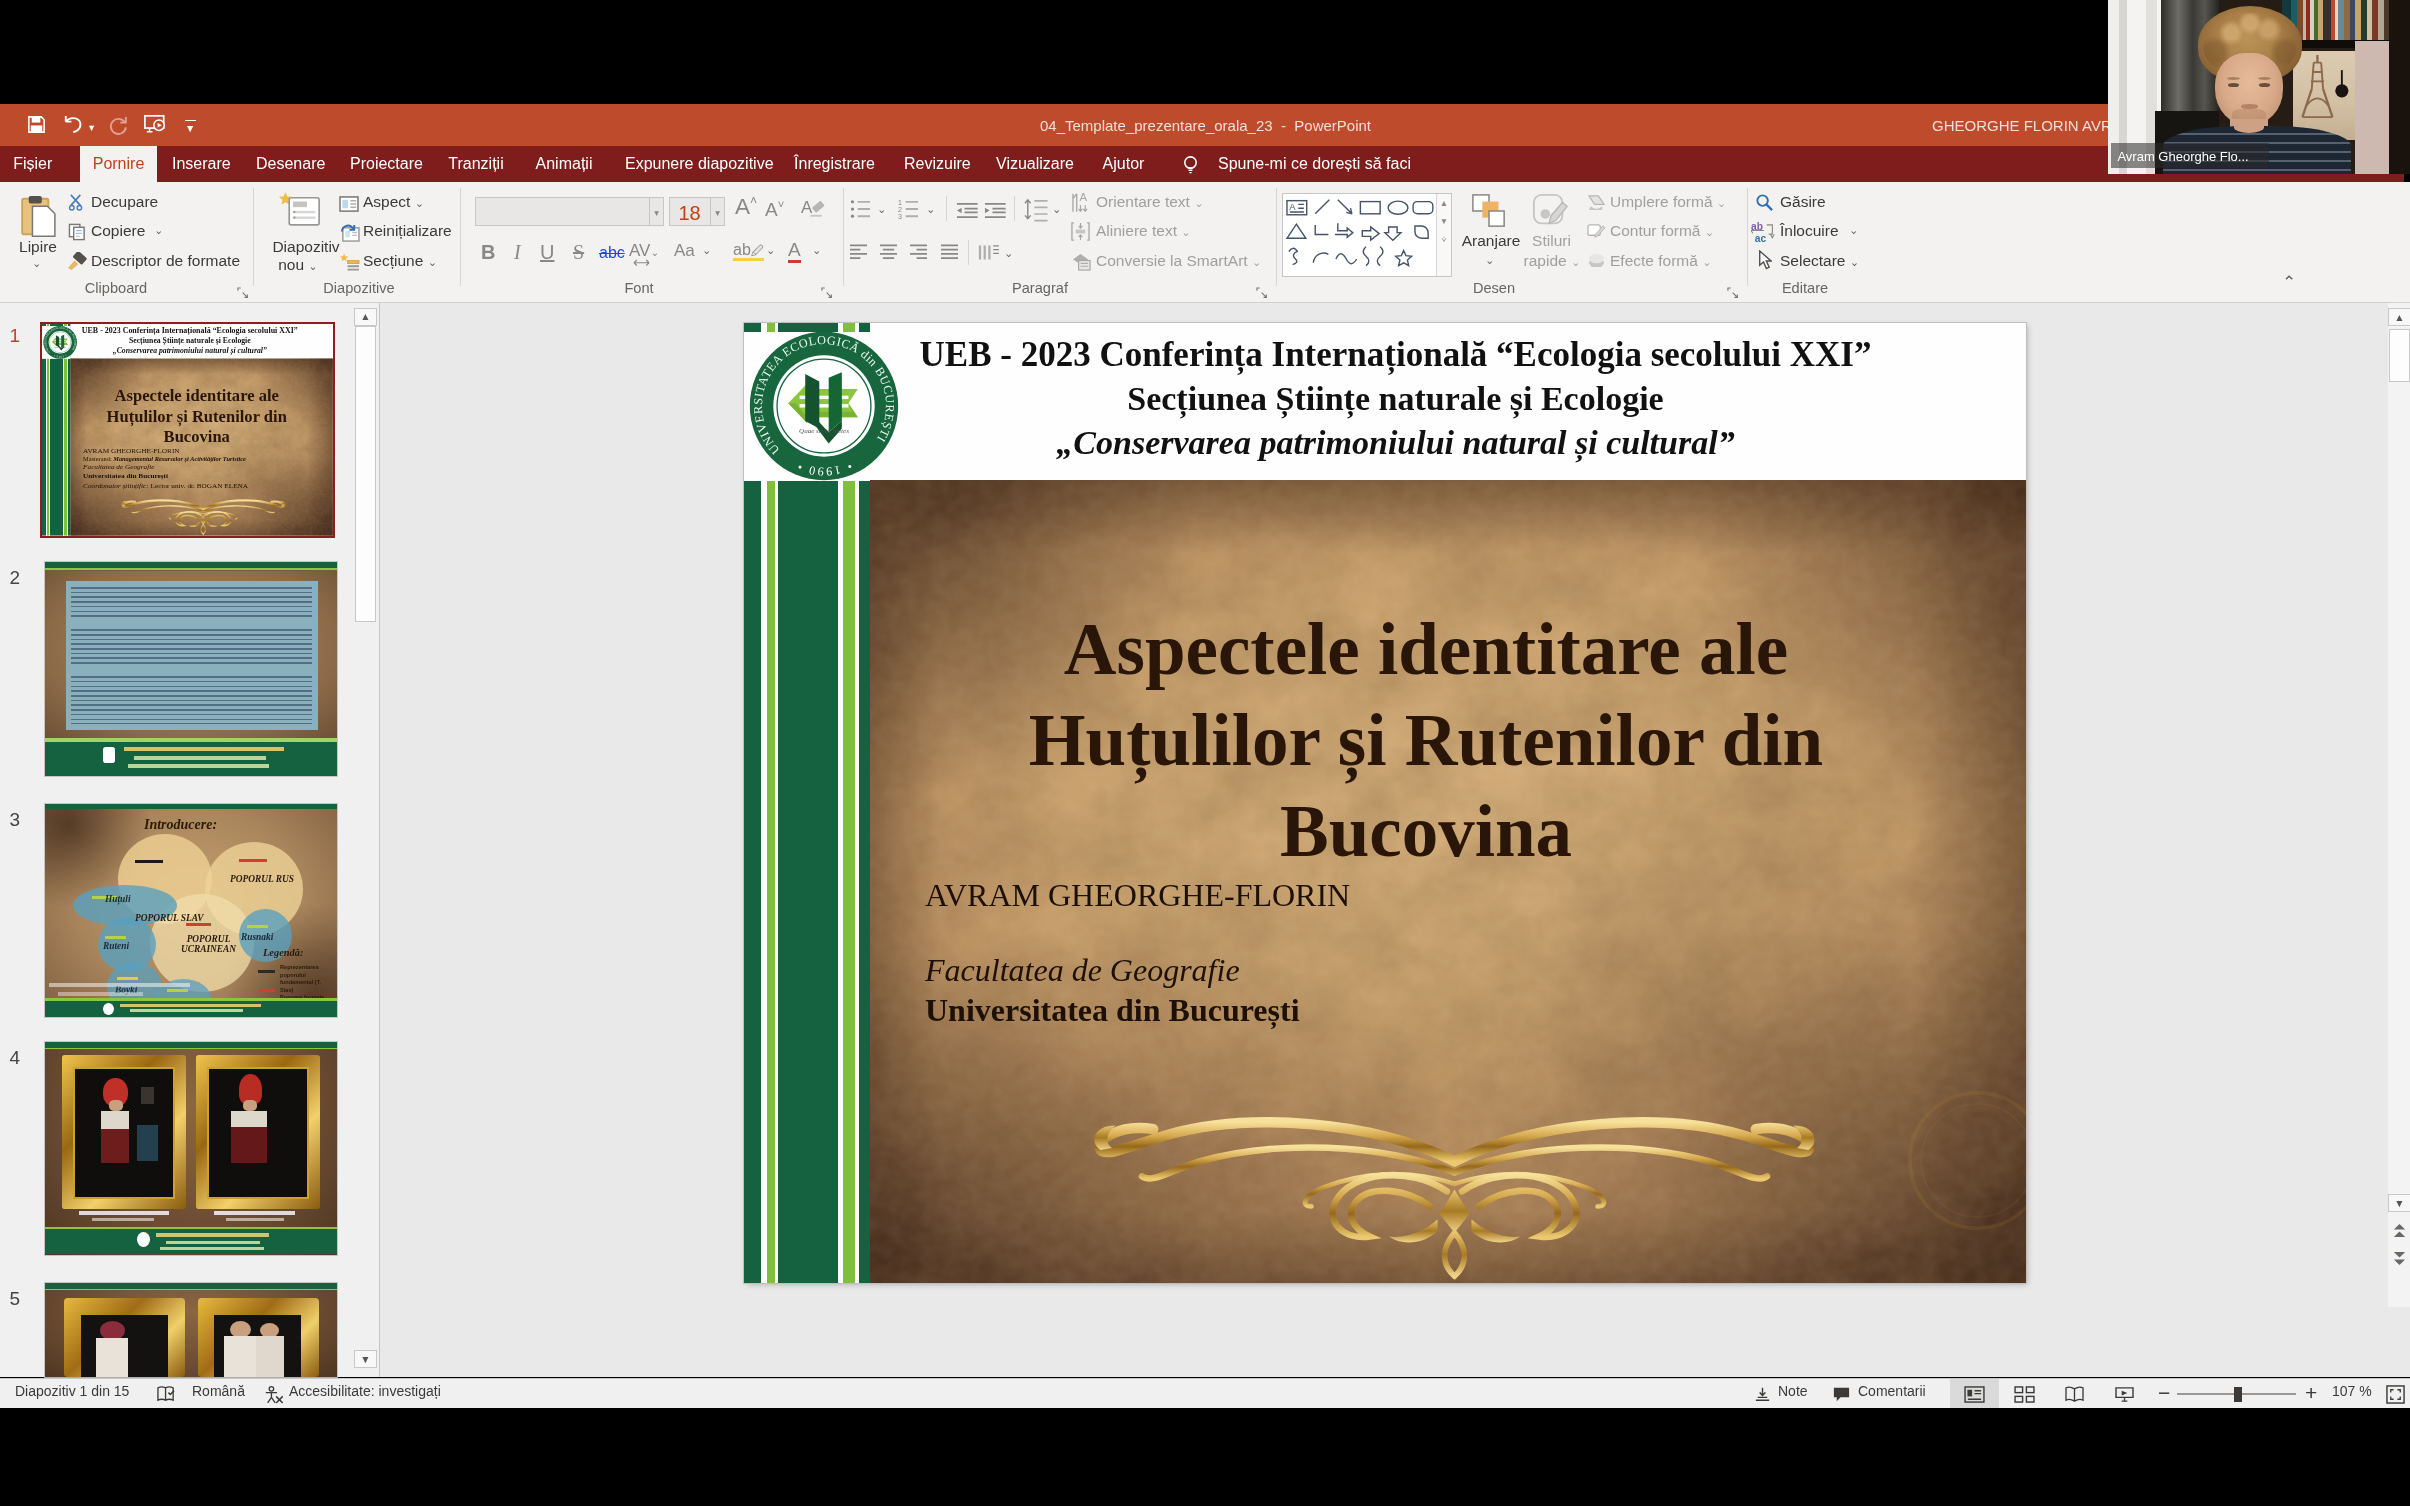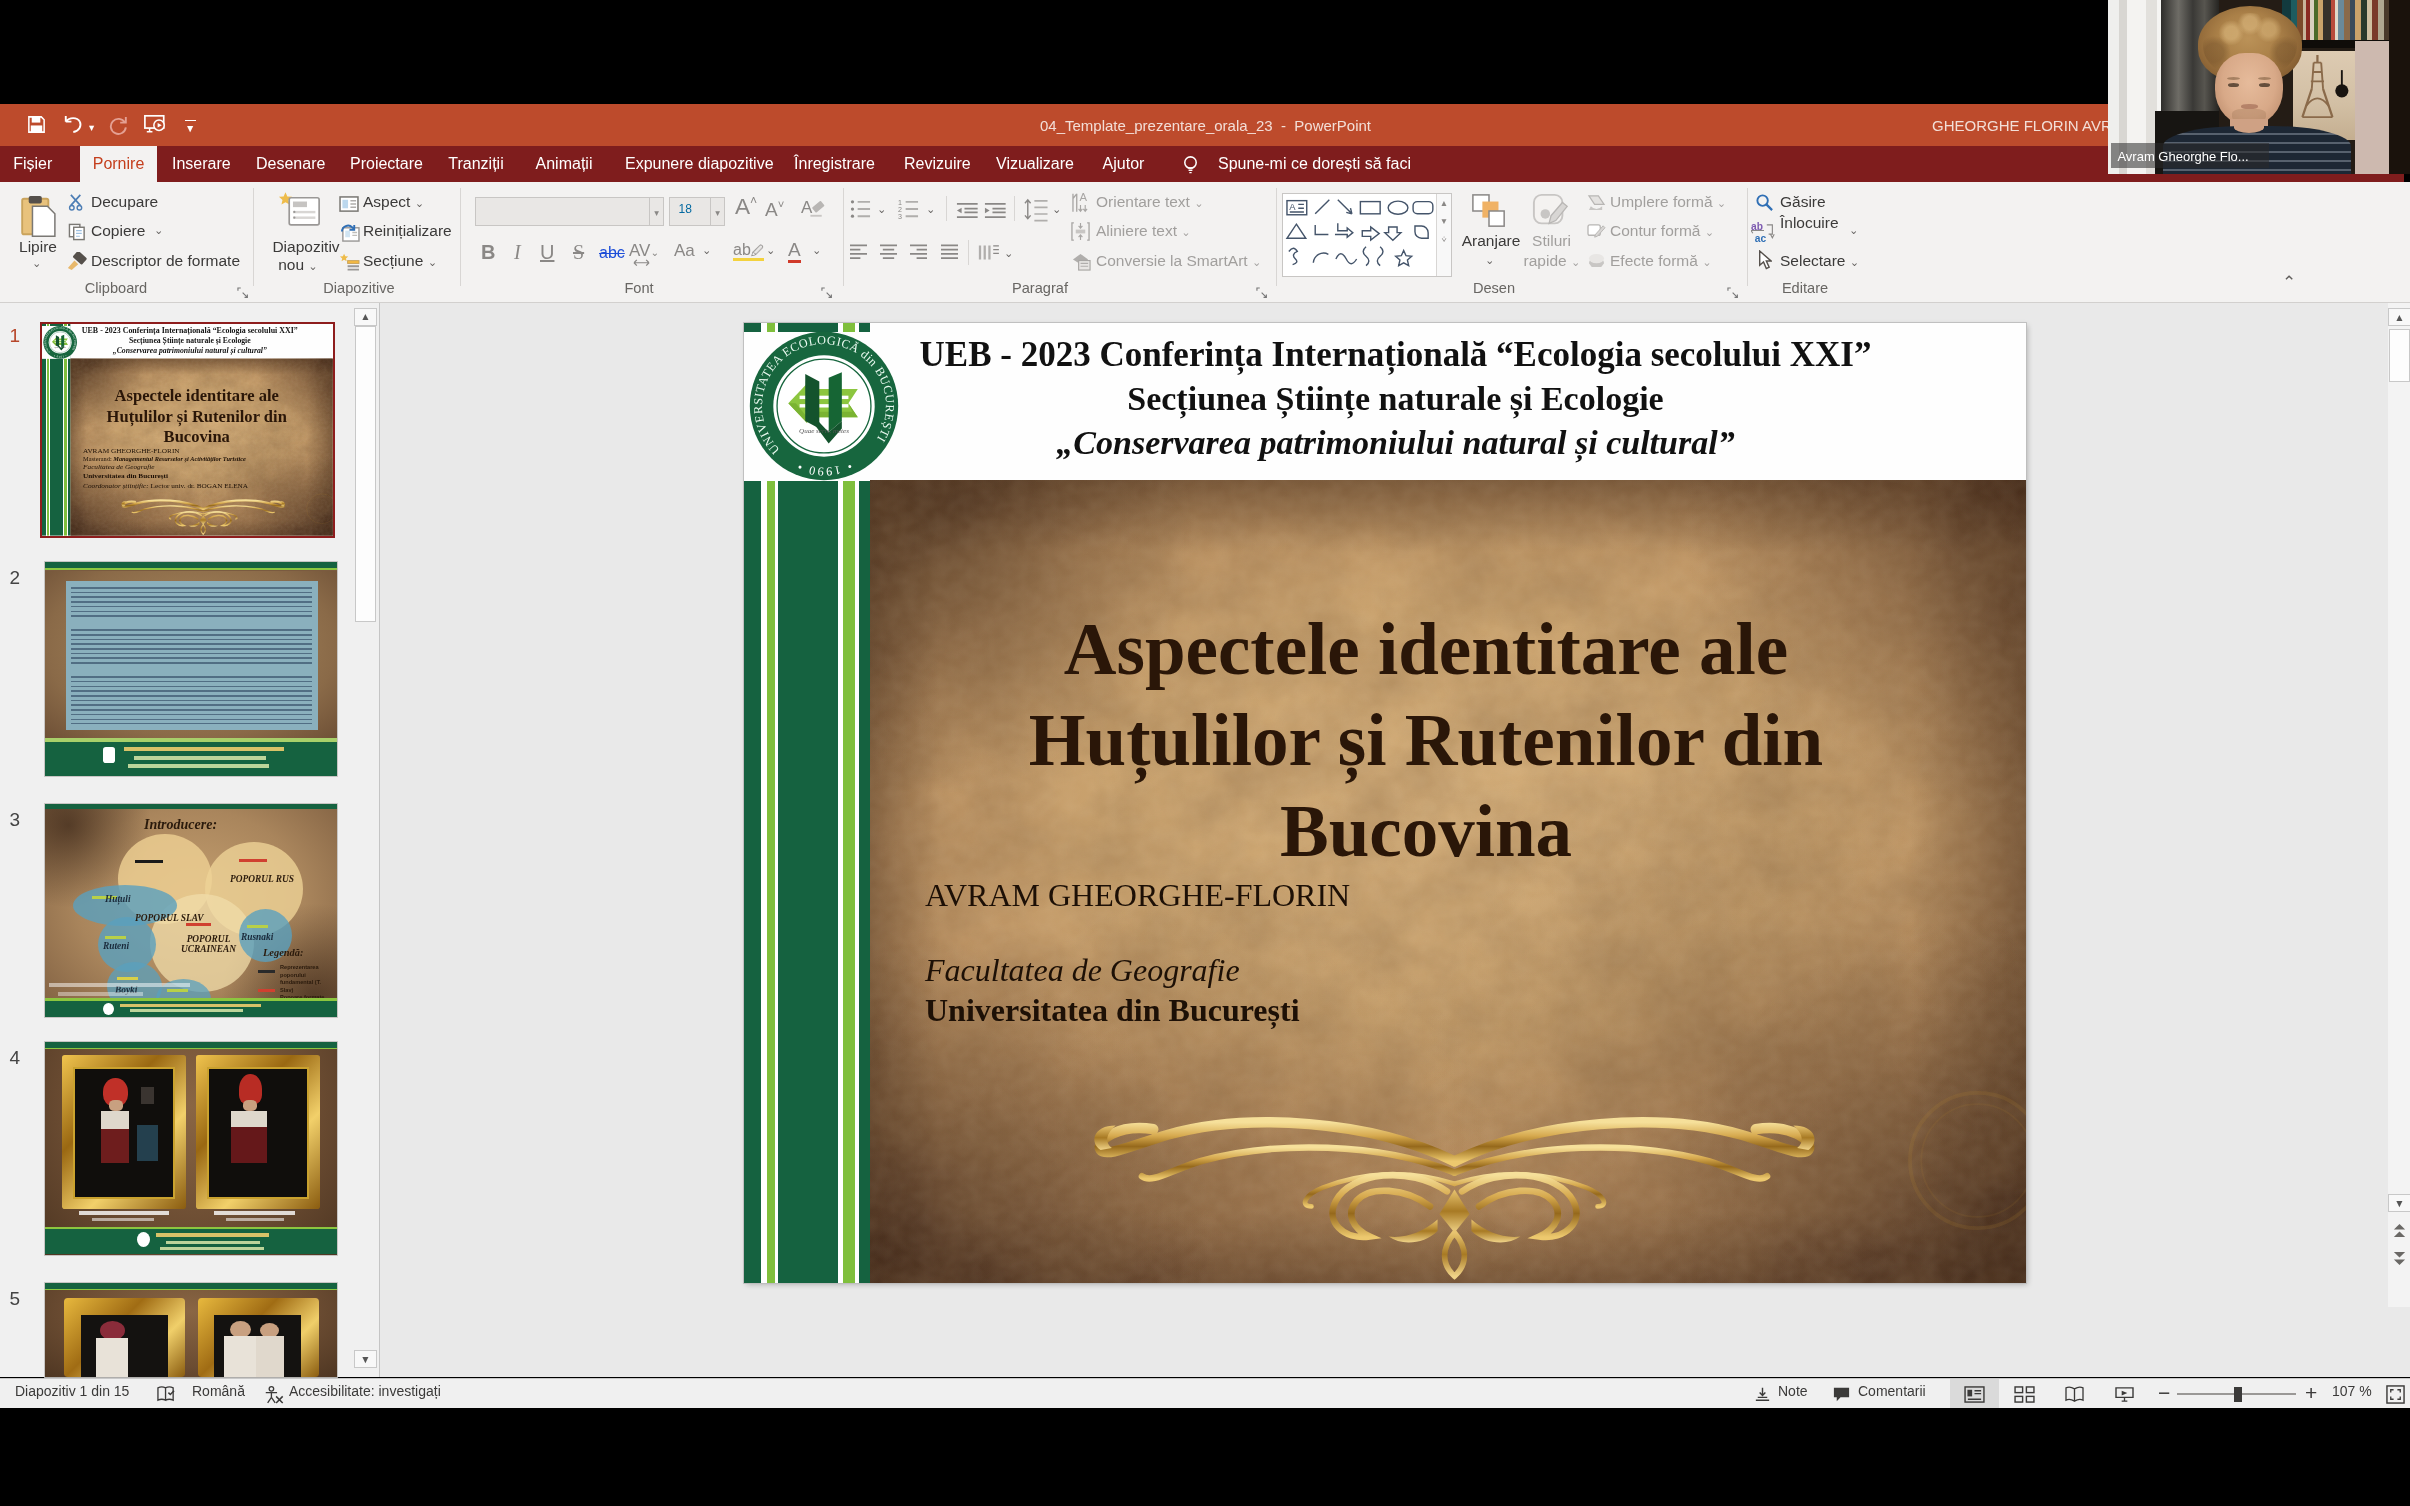--- a/index.html
+++ b/index.html
@@ -197,21 +197,21 @@
     <path d="M7,2 l1.4,3 3.4,.3 -2.6,2.3 .8,3.3 -3,-1.8 -3,1.8 .8,-3.3 L2.2,5.3 l3.4,-.3 z" fill="#eebc4a" transform="translate(-1,-1) scale(.9)"></path>
     <rect x="9" y="8" width="12" height="3" fill="#f4b942" stroke="#caa45c" stroke-width="1"></rect>
     <path d="M9,14 h12 M9,17.5 h12" stroke="#9a9896" stroke-width="2"></path>
   </svg>
   <div class="rtext" style="left:363px; top:70px;">Secțiune <span class="chev">⌄</span></div>
   <div class="glabel" style="left:298px; width:122px;">Diapozitive</div>
   <div class="gsep" style="left:460px;"></div>
 
   <div class="abs" style="left:475px; top:15px; width:175px; height:29px; background:#e9e7e5; border:0.9px solid #c8c6c4;"></div>
   <div class="abs" style="left:650px; top:15px; width:14px; height:29px; background:#e9e7e5; border:0.9px solid #c8c6c4; border-left:none; color:#8a8886; font-size:9.4px; text-align:center; line-height:29px;">▾</div>
-  <div class="abs" style="left:669px; top:15px; width:42px; height:29px; background:#e9e7e5; border:0.9px solid #c8c6c4; font-size:12px; color:#0369a1; padding:3.8px 0 0 8.5px;">18</div>
+  <div class="abs" style="left:669px; top:15px; width:42px; height:29px; background:#e9e7e5; border:0.9px solid #c8c6c4; font-size:20px; color:#c2410c; padding:3.8px 0 0 8.5px;">18</div>
   <div class="abs" style="left:711px; top:15px; width:14px; height:29px; background:#e9e7e5; border:0.9px solid #c8c6c4; border-left:none; color:#8a8886; font-size:9.4px; text-align:center; line-height:29px;">▾</div>
   <div class="abs" style="left:735px; top:12.2px; font-size:22.6px; color:#8a8886;">A<span style="font-size:12.2px;vertical-align:9.4px;">˄</span></div>
   <div class="abs" style="left:765px; top:16px; font-size:19px; color:#8a8886;">A<span style="font-size:11.3px;vertical-align:7.5px;">˅</span></div>
   <svg class="abs" style="left:801px;top:14px;" width="24.5" height="22.6" viewBox="0 0 26 24">
     <text x="0" y="18" font-size="18" fill="#8a8886" font-family="Liberation Sans">A</text>
     <rect x="12" y="8" width="12" height="7" rx="1" fill="#b8b6b4" transform="rotate(-40 18 11)"></rect>
     <path d="M10,21 h12" stroke="#c8c6c4" stroke-width="2"></path>
   </svg>
   <div class="abs" style="left:481px; top:59px; font-weight:bold; font-size:20px; color:#8a8886;">B</div>
   <div class="abs" style="left:514px; top:59px; font-style:italic; font-family:'Liberation Serif'; font-size:20px; color:#8a8886;">I</div>
@@ -379,21 +379,21 @@
   <svg class="abs" style="left:1755px;top:11.3px;" width="19" height="19" viewBox="0 0 20 20">
     <circle cx="8" cy="8" r="5.5" fill="none" stroke="#2f6fb5" stroke-width="2"></circle>
     <path d="M12,12 L18,18" stroke="#2f6fb5" stroke-width="2.4"></path>
   </svg>
   <div class="rtext" style="left:1780px; top:11.3px;">Găsire</div>
   <svg class="abs" style="left:1751px;top:39px;" width="26" height="22.6" viewBox="0 0 28 24">
     <text x="0" y="10" font-size="11" font-weight="bold" fill="#7c5ab0" font-family="Liberation Sans">ab</text>
     <text x="4" y="22" font-size="11" font-weight="bold" fill="#2f6fb5" font-family="Liberation Sans">ac</text>
     <path d="M17,4 h6 v10 h-4 M21,14 l2,4 2,-4 M2,13 l-2,-3 14,0" stroke="#8a8886" stroke-width="1.2" fill="none"></path>
   </svg>
-  <div class="rtext" style="left:1780px; top:32px;">Înlocuire</div>
+  <div class="rtext" style="left:1780px; top:40px;">Înlocuire</div>
   <div class="abs chev" style="left:1849px; top:42px;">⌄</div>
   <svg class="abs" style="left:1755px;top:68px;" width="17" height="21" viewBox="0 0 18 22">
     <path d="M5,1 L5,16 L9,12.5 L12,19.5 L15,18 L12,11.5 L17,11.5 Z" fill="#fff" stroke="#55504b" stroke-width="1.5"></path>
   </svg>
   <div class="rtext" style="left:1780px; top:70px;">Selectare <span class="chev">⌄</span></div>
   <div class="glabel" style="left:1744px; width:122px;">Editare</div>
 
   <div class="abs" style="left:2282px; top:90px; color:#605e5c; font-size:17px;">⌃</div>
 </div>
 

